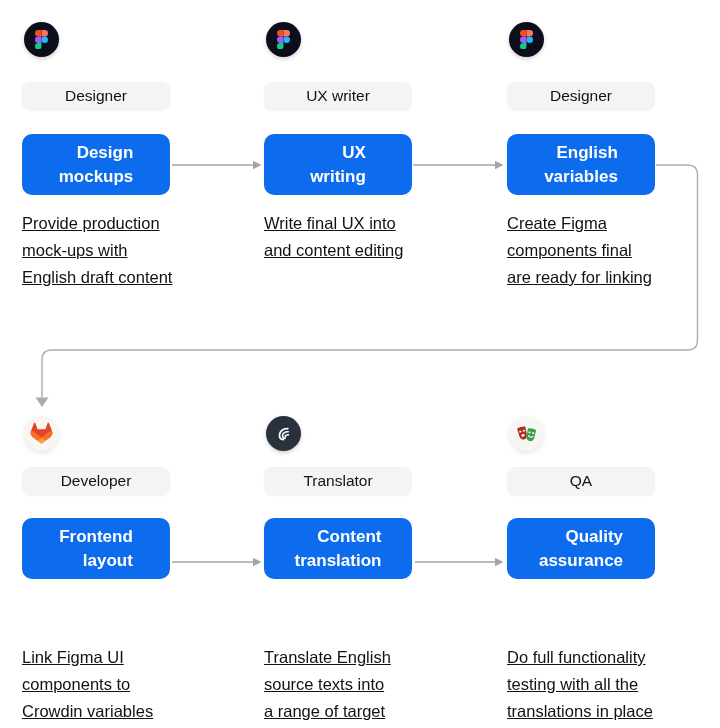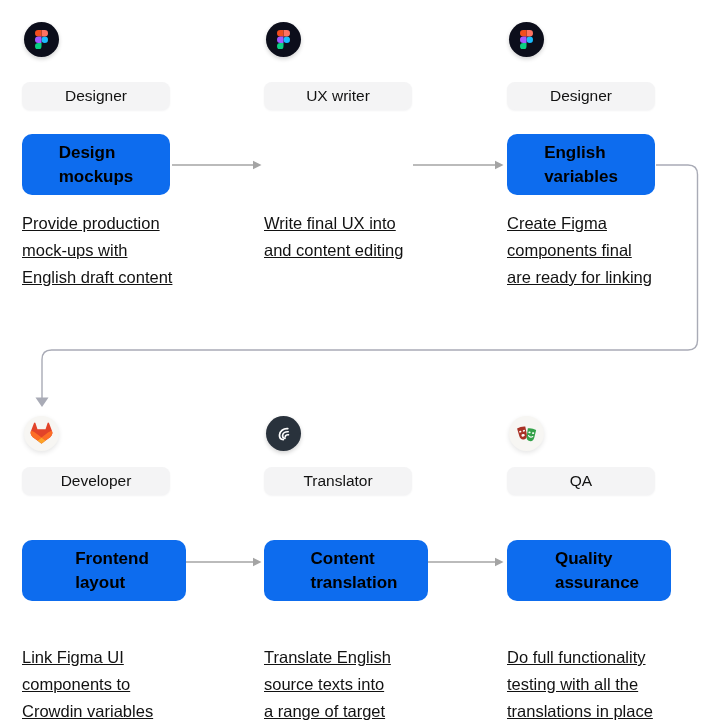--- a/index.html
+++ b/index.html
@@ -15,26 +15,26 @@
   .c1{left:22px;} .c2{left:264px;} .c3{left:507px;}
   .icon-wrap{position:absolute;left:2px;width:35px;height:35px;border-radius:50%;
     display:flex;align-items:center;justify-content:center;}
   .circle-dark{background:#0c0e1b;box-shadow:0 2px 4px rgba(0,0,0,.18);}
   .circle-slate{background:#29323c;box-shadow:0 2px 4px rgba(0,0,0,.18);}
   .circle-light{background:#f7f6f3;box-shadow:0 2px 5px rgba(0,0,0,.10);}
   .pill{position:absolute;left:0;width:148px;height:28px;background:var(--pill-bg);
     border-radius:8px;display:flex;align-items:center;justify-content:center;
     font-size:15.5px;color:var(--text);box-shadow:0 1px 2px rgba(16,24,40,.05);}
   .node{position:absolute;left:0;width:148px;height:61px;background:var(--accent);
-    border-radius:10px;display:flex;align-items:center;justify-content:center;text-align:left;
-    color:#000000;font-weight:bold;font-size:17px;line-height:24px;white-space:pre-line;}
+    border-radius:10px;display:flex;align-items:center;justify-content:center;text-align:right;
+    color:#ffffff;font-weight:bold;font-size:17px;line-height:24px;white-space:pre-line;}
   .desc{position:absolute;left:0;width:172px;font-size:16.5px;line-height:27px;
     color:var(--text);white-space:pre-line;text-decoration:underline;}
   .r1 .icon-wrap{top:22px;} .r1 .pill{top:82px;} .r1 .node{top:134px;} .r1 .desc{top:210px;}
-  .r2 .icon-wrap{top:416px;} .r2 .pill{top:467px;} .r2 .node{top:540px;padding-left:16px;} .r2 .desc{top:644px;}
+  .r2 .icon-wrap{top:416px;} .r2 .pill{top:467px;} .r2 .node{top:518px;} .r2 .desc{top:644px;}
 </style>
 </head>
 <body>
 
 <div class="canvas">
 
   <svg class="connectors" width="720" height="728" viewBox="0 0 720 728" aria-hidden="true">
 
     <line class="a-line" x1="172" y1="165" x2="253" y2="165"></line>
     <path class="a-head" d="M253 160.7 L261.5 165 L253 169.3 Z"></path>
@@ -72,20 +72,22 @@
     <div class="icon-wrap circle-dark">
       <svg width="13" height="19.5" viewBox="0 0 38 57">
         <path fill="#1abcfe" d="M19 28.5a9.5 9.5 0 1 1 19 0 9.5 9.5 0 0 1-19 0z"></path>
         <path fill="#0acf83" d="M0 47.5A9.5 9.5 0 0 1 9.5 38H19v9.5a9.5 9.5 0 1 1-19 0z"></path>
         <path fill="#ff7262" d="M19 0v19h9.5a9.5 9.5 0 1 0 0-19H19z"></path>
         <path fill="#f24e1e" d="M0 9.5A9.5 9.5 0 0 0 9.5 19H19V0H9.5A9.5 9.5 0 0 0 0 9.5z"></path>
         <path fill="#a259ff" d="M0 28.5A9.5 9.5 0 0 0 9.5 38H19V19H9.5A9.5 9.5 0 0 0 0 28.5z"></path>
       </svg>
     </div>
     <div class="pill">UX writer</div>
+    <div class="node">UX
+writing</div>
     <div class="desc">Write final UX into
 and content editing</div>
   </div>
 
   <div class="step c3 r1">
     <div class="icon-wrap circle-dark">
       <svg width="13" height="19.5" viewBox="0 0 38 57">
         <path fill="#1abcfe" d="M19 28.5a9.5 9.5 0 1 1 19 0 9.5 9.5 0 0 1-19 0z"></path>
         <path fill="#0acf83" d="M0 47.5A9.5 9.5 0 0 1 9.5 38H19v9.5a9.5 9.5 0 1 1-19 0z"></path>
         <path fill="#ff7262" d="M19 0v19h9.5a9.5 9.5 0 1 0 0-19H19z"></path>

